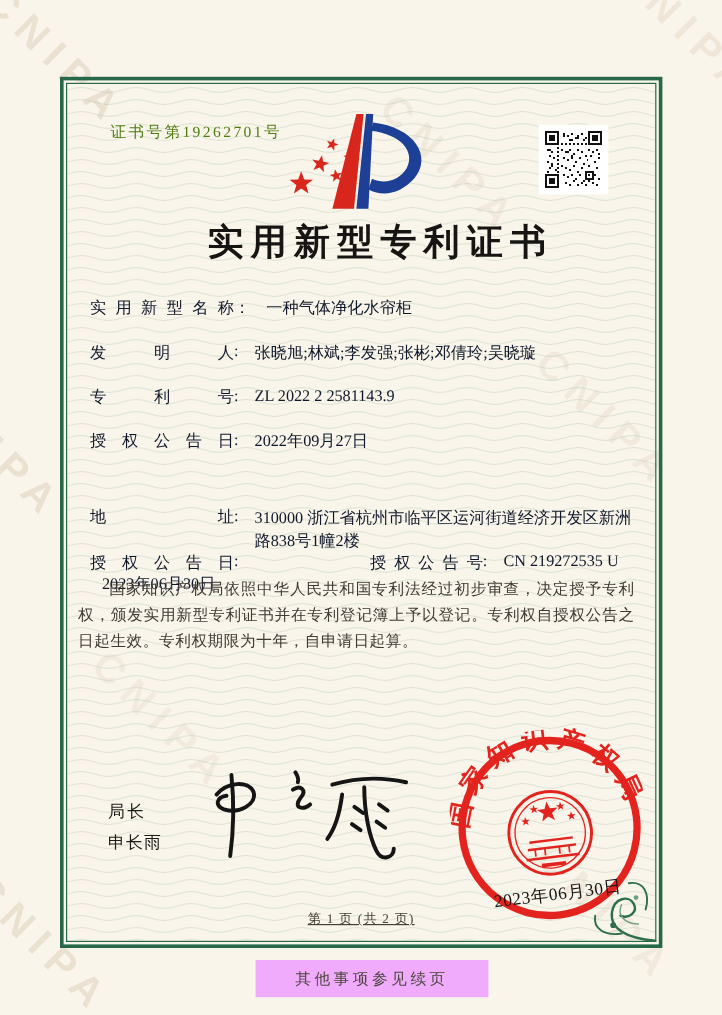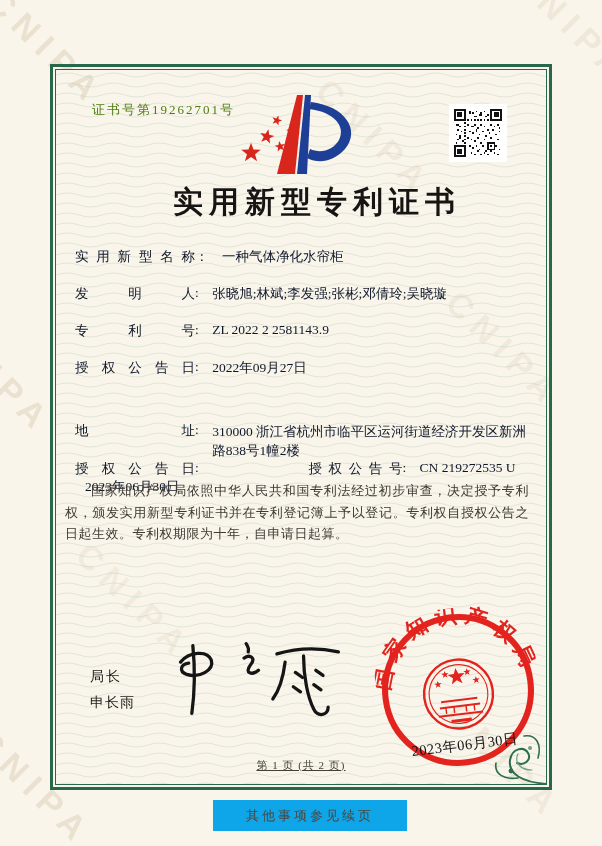--- a/index.html
+++ b/index.html
@@ -32,21 +32,21 @@
              font-family:"Liberation Sans","DejaVu Sans",sans-serif;color:#1d1b19;}
   .sig-name{position:absolute;left:34px;top:624px;font-size:14px;letter-spacing:1px;
             font-family:"Liberation Sans","DejaVu Sans",sans-serif;color:#1d1b19;}
   .sig-hand{position:absolute;left:102px;top:560px;width:205px;height:95px;}
   .seal{position:absolute;left:321px;top:538px;width:162px;height:164px;transform:rotate(-7deg);}
   .seal-date{position:absolute;left:0;right:0;bottom:17px;text-align:center;font-size:14.5px;
              color:#141414;letter-spacing:0.5px;}
   .footer-page{position:absolute;left:0;top:688px;width:100%;text-align:center;font-size:11px;
                letter-spacing:1px;color:#45413a;text-decoration:underline;}
   .ornament{position:absolute;right:-2px;bottom:-2px;width:86px;height:86px;}
-  .cont-note{position:absolute;left:213px;top:800px;width:194px;height:31px;background:#0ea5e9;
+  .cont-note{position:absolute;left:213px;top:800px;width:194px;height:31px;background:#f0abfc;
              display:flex;align-items:center;justify-content:center;font-size:13px;letter-spacing:3px;
              color:#4c463d;z-index:4;}
 </style>
 </head>
 <body>
 
 <div class="paper">
 
   <div class="wm" style="left:-28px;top:28px;">CNIPA</div>
   <div class="wm" style="left:300px;top:118px;opacity:.55;">CNIPA</div>

